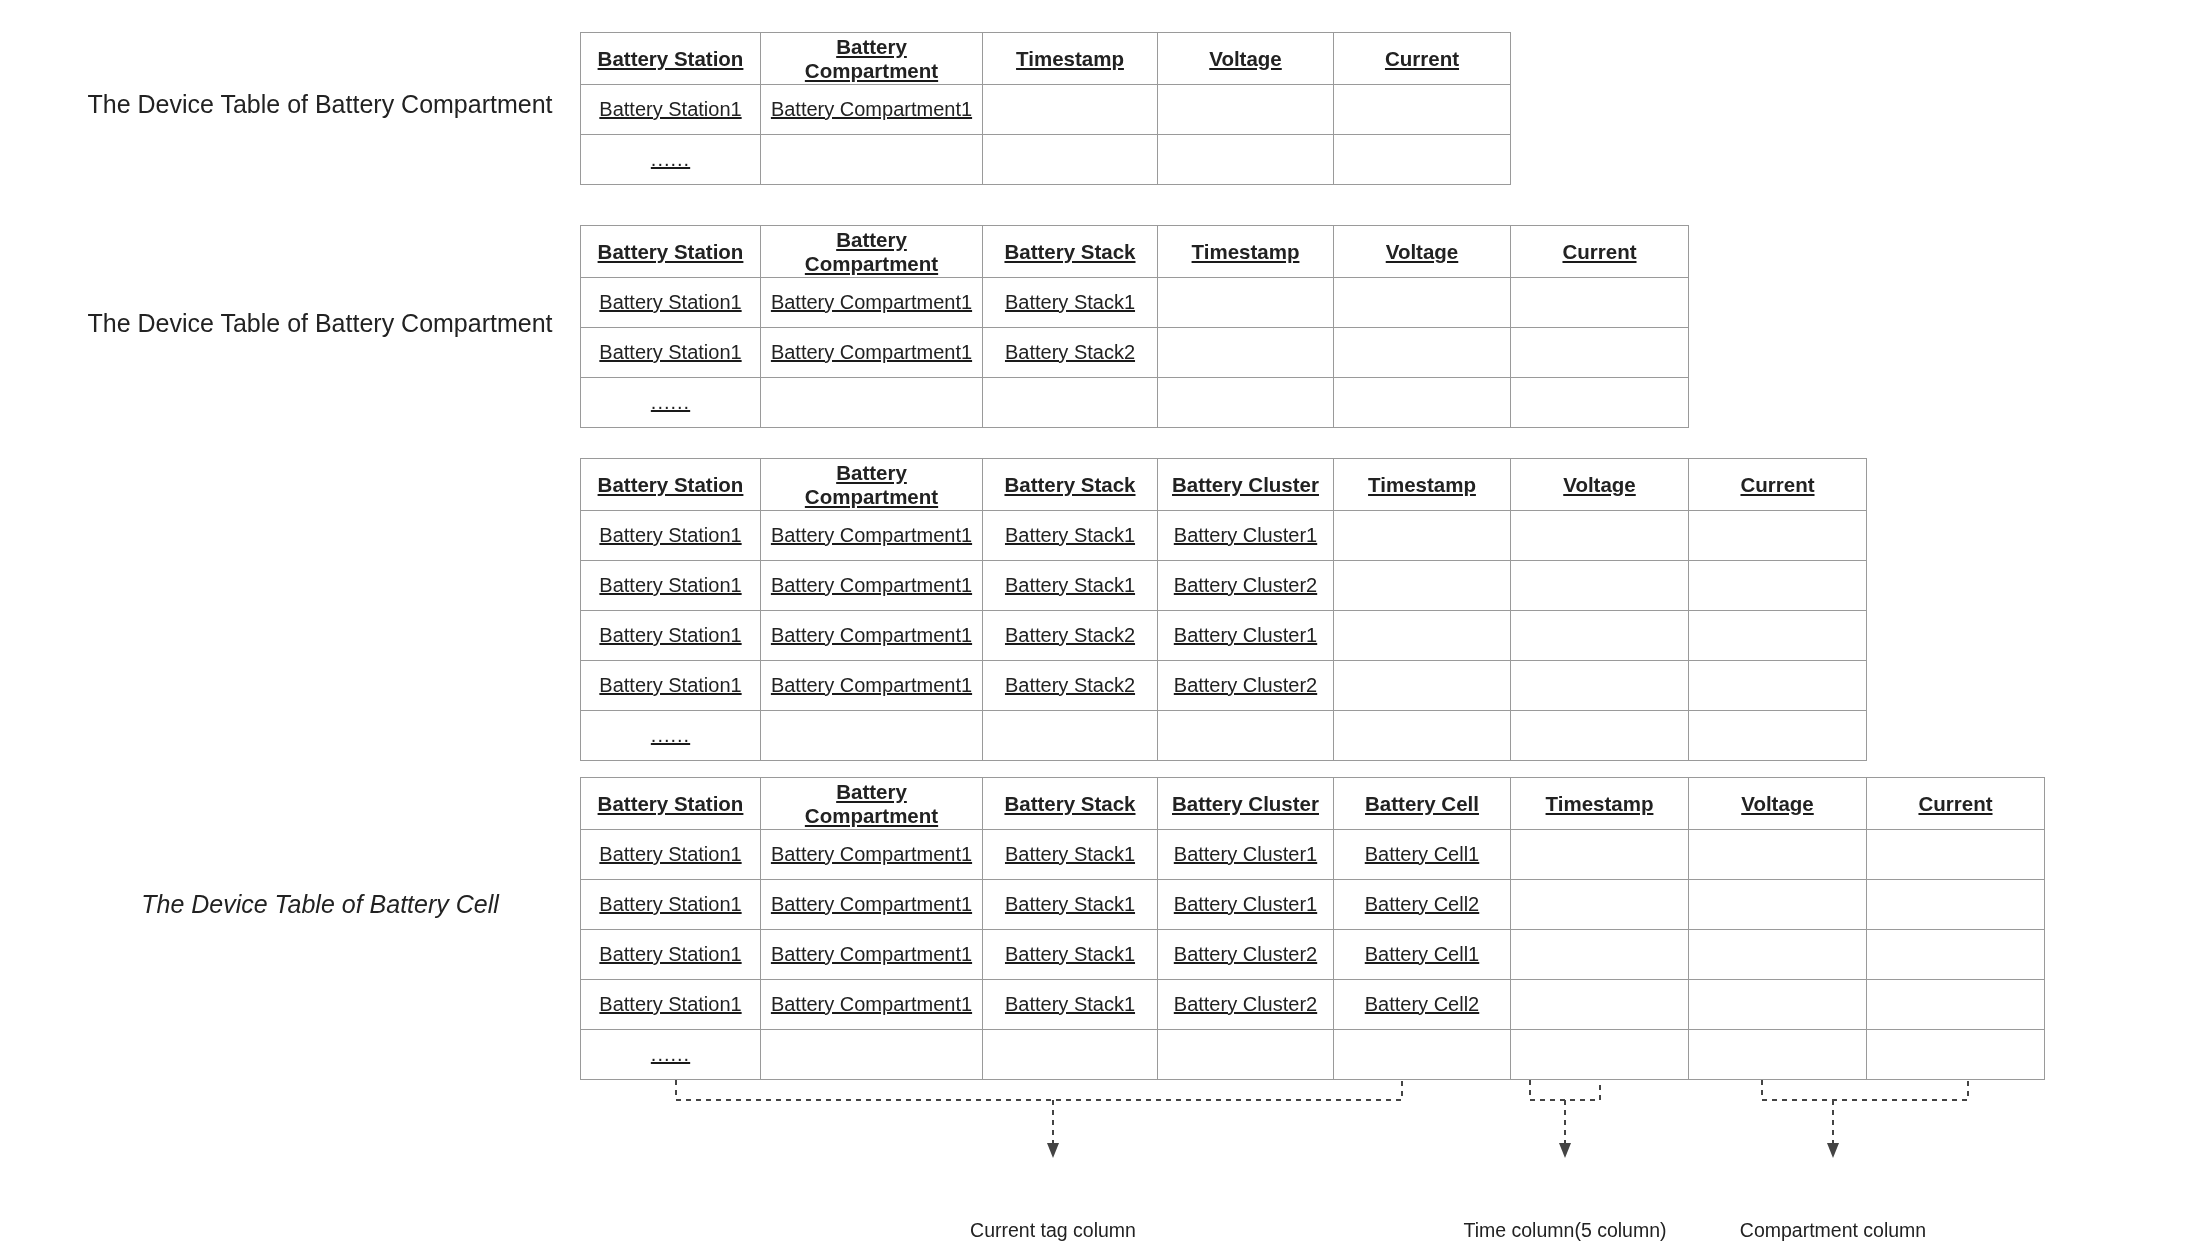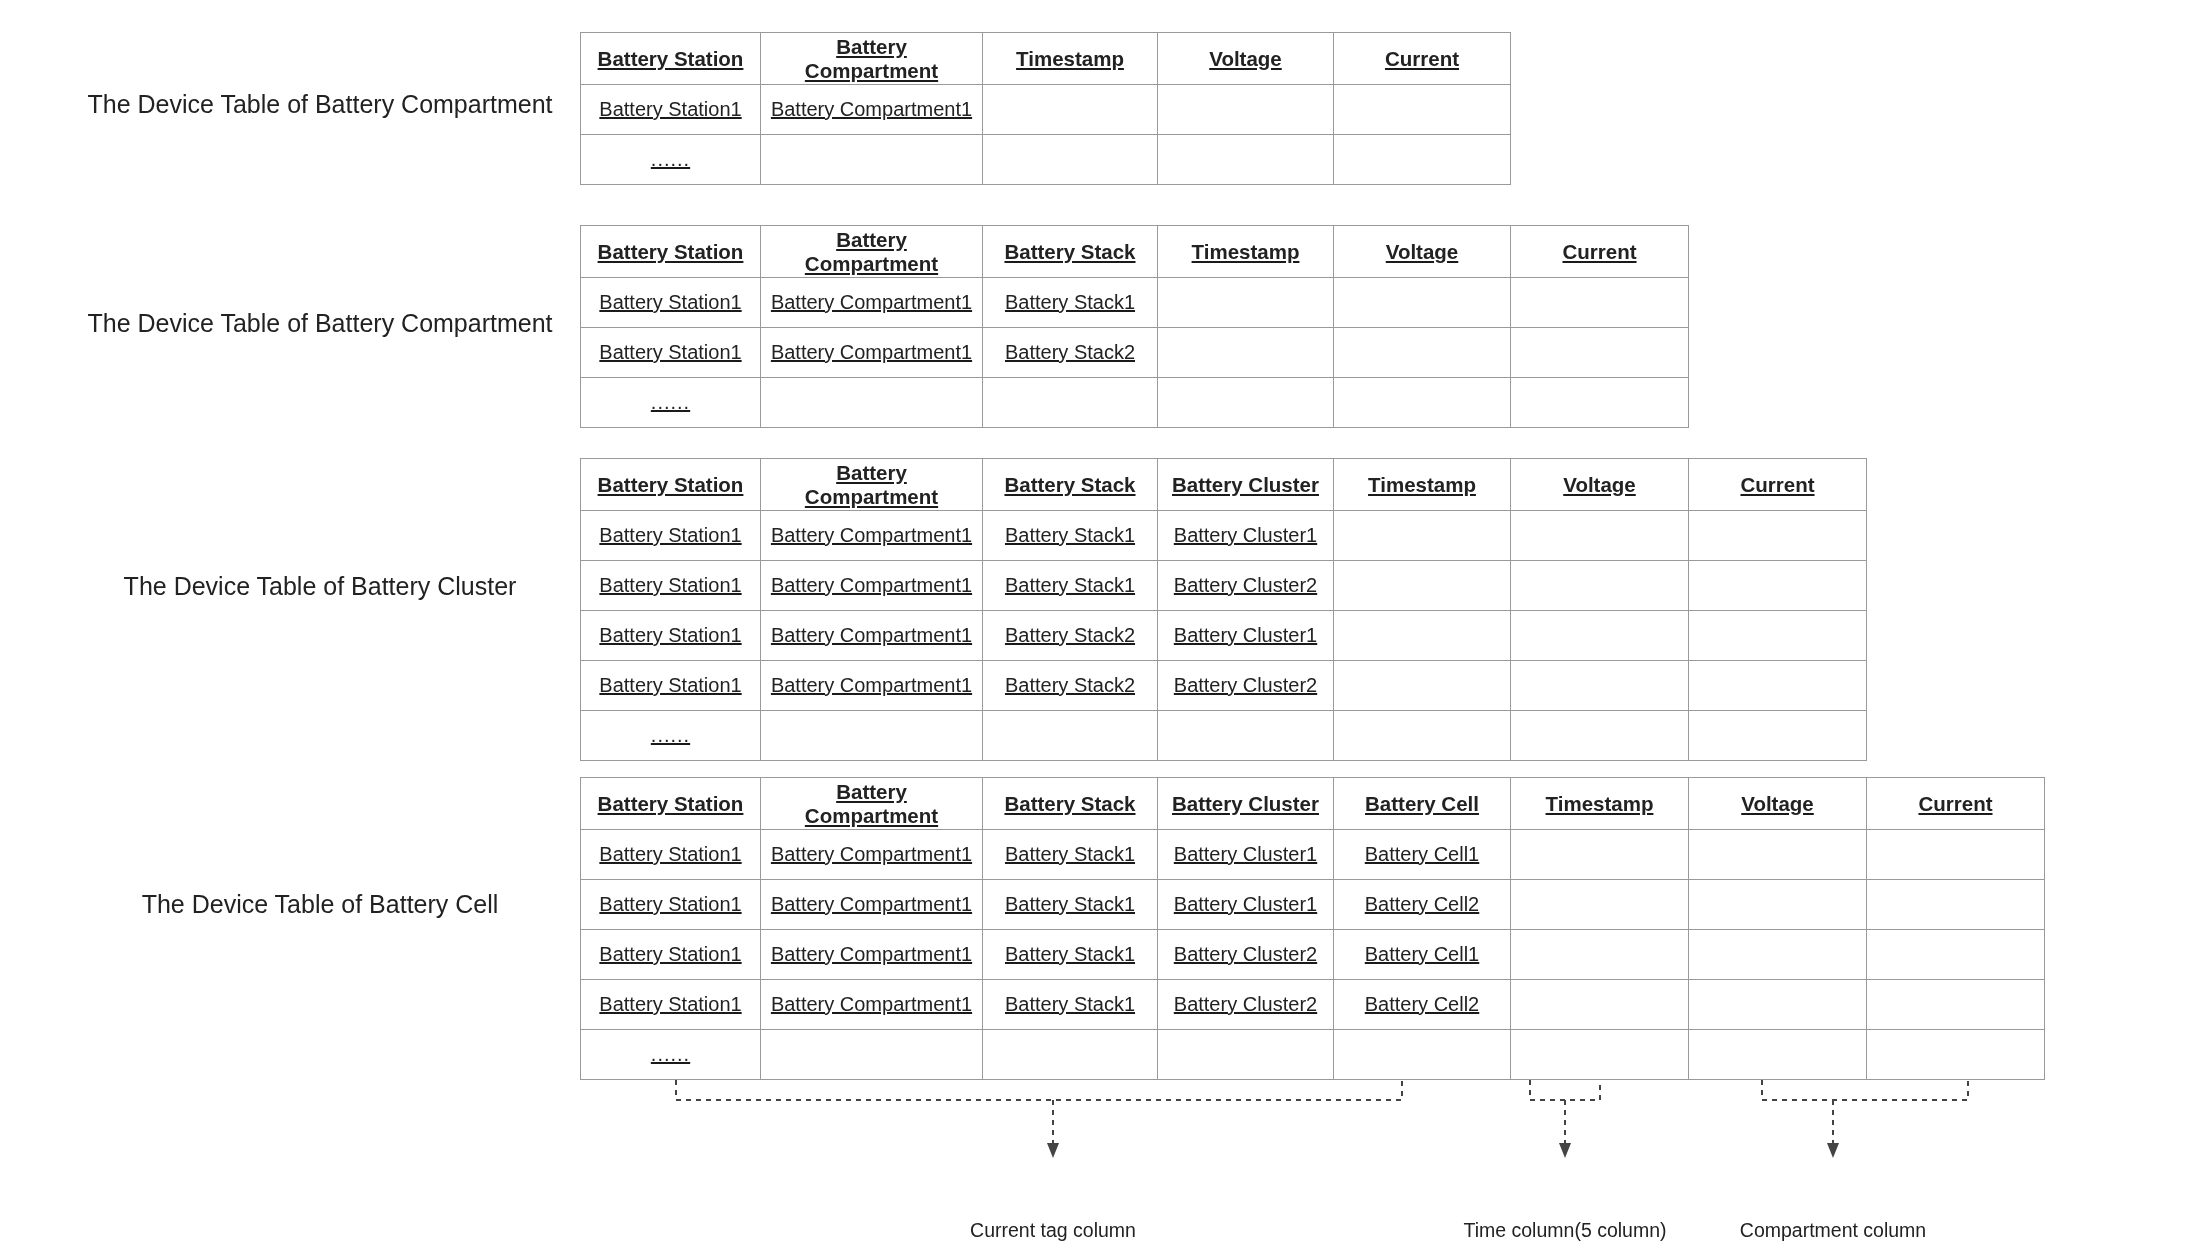--- a/index.html
+++ b/index.html
@@ -176,21 +176,20 @@
           <td></td>
           <td></td>
           <td></td>
           <td></td>
           <td></td>
         </tr>
       </tbody>
     </table>
   </div>
 
-  <div class="row-label" style="left:60px; top:572px; width:520px;">The Device Table of Battery Cluster</div>
   <div class="block" style="left:580px; top:458px;">
     <table class="devtable">
       <colgroup>
         <col style="width:180px">
           <col style="width:222px">
           <col style="width:175px">
           <col style="width:176px">
           <col style="width:177px">
           <col style="width:178px">
           <col style="width:178px">
@@ -249,21 +248,21 @@
           <td></td>
           <td></td>
           <td></td>
           <td></td>
           <td></td>
         </tr>
       </tbody>
     </table>
   </div>
 
-  <div class="row-label" style="left:60px; top:890px; width:520px;">The Device Table of Battery Cell</div>
+  <div class="row-label" style="left:60px; top:890px; width:520px;font-style:italic;">The Device Table of Battery Cell</div>
   <div class="block" style="left:580px; top:777px;">
     <table class="devtable">
       <colgroup>
         <col style="width:180px">
           <col style="width:222px">
           <col style="width:175px">
           <col style="width:176px">
           <col style="width:177px">
           <col style="width:178px">
           <col style="width:178px">

